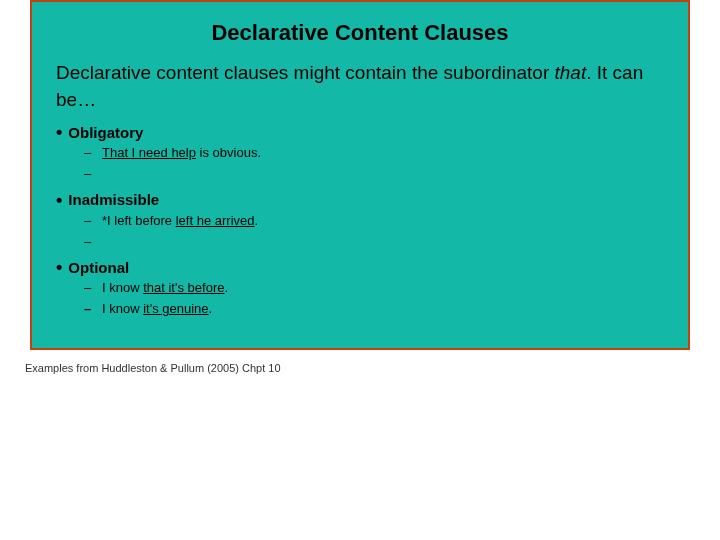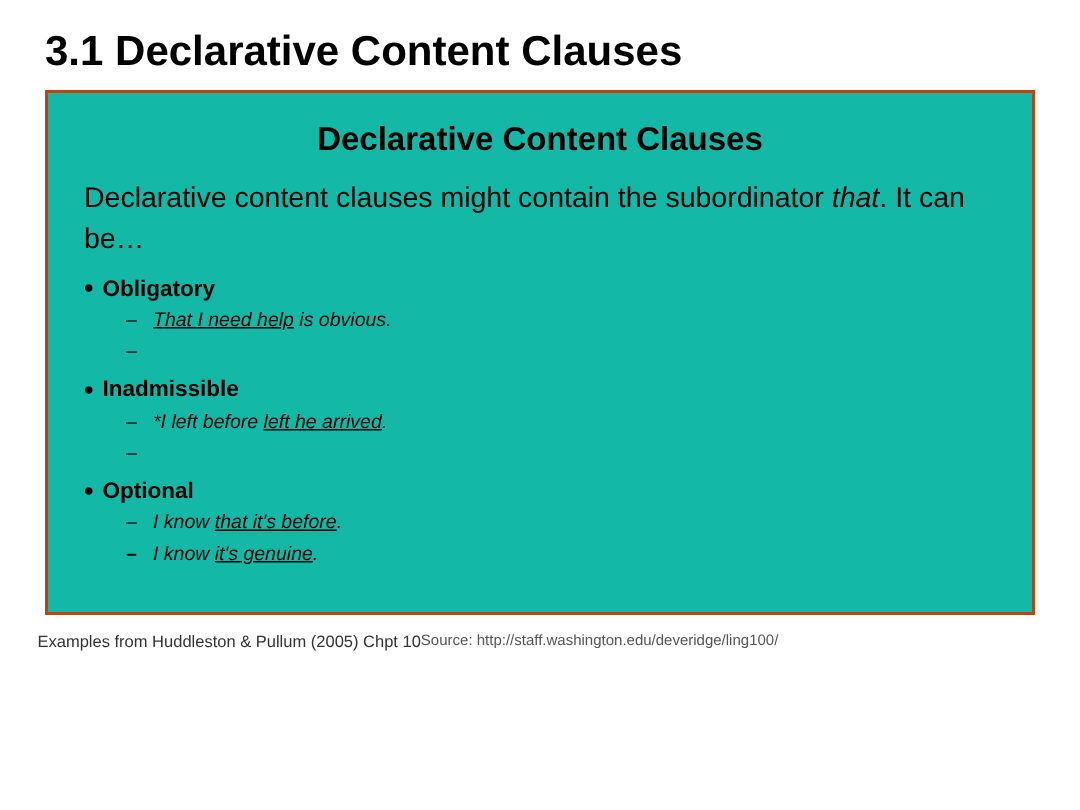--- a/index.html
+++ b/index.html
@@ -70,39 +70,37 @@
       align-items: baseline;
       gap: 4px;
     }
     .dash {
       min-width: 14px;
     }
     .underline {
       text-decoration: underline;
     }
     .italic {
-      font-style: italic;
     }
     .footer {
       display: flex;
       align-items: center;
       padding: 12px 30px 0 25px;
       font-size: 11px;
       color: #333;
     }
     .footer-source {
       font-size: 10px;
       color: #555;
     }
   </style>
 </head>
 <body>
 
 <div>
-  <div class="page-title">3.1 Declarative Content Clauses</div>
 
   <div class="content-box">
     <div class="box-title">Declarative Content Clauses</div>
 
     <div class="intro-text">
       Declarative content clauses might contain the subordinator <em>that</em>. It can be…
     </div>
 
     <ul class="bullet-list">
 
@@ -153,15 +151,14 @@
             <span><span class="italic">I know </span><span class="italic underline">it's genuine</span><span class="italic">.</span></span>
           </li>
         </ul>
       </li>
 
     </ul>
   </div>
 
   <div class="footer">
     <span class="footer-left">Examples from Huddleston &amp; Pullum (2005) Chpt 10</span>
-    <span class="footer-source">Source: http://staff.washington.edu/deveridge/ling100/</span>
   </div>
 </div>
 
 </body></html>

